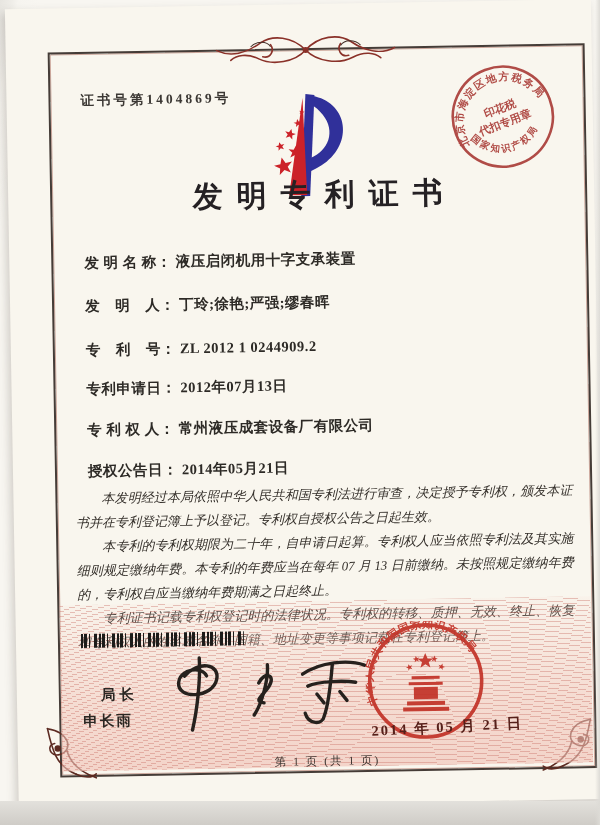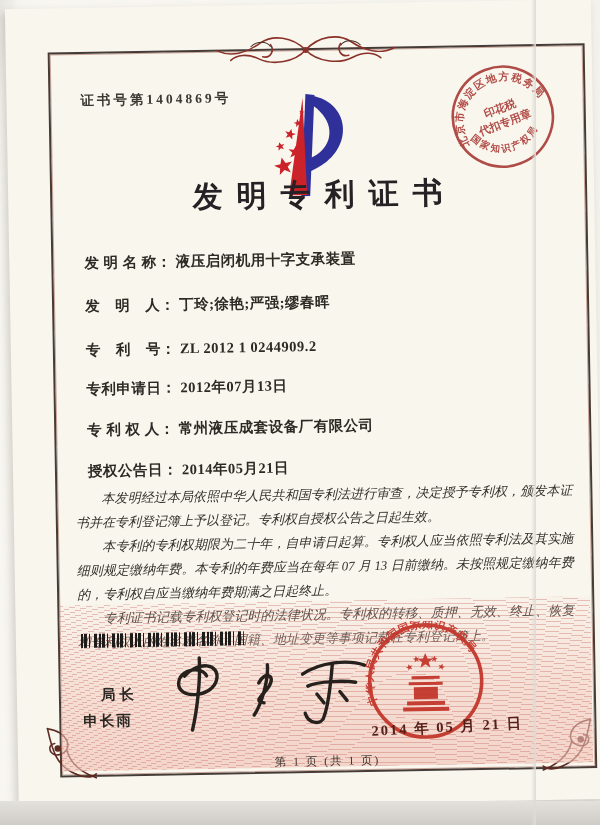--- a/index.html
+++ b/index.html
@@ -1,17 +1,17 @@
 <!DOCTYPE html>
 <html><head>
 <meta charset="utf-8">
 <style>
   html,body{margin:0;padding:0;}
   body{width:600px;height:825px;overflow:hidden;background:#f4f2ed;font-family:"Liberation Serif",serif;}
-  .photo{position:relative;width:536px;height:825px;
+  .photo{position:relative;width:600px;height:825px;
     background:linear-gradient(100deg,#e7e5e0 0px,#efede8 12px,#f6f4ef 18px,#f8f6f1 40px);}
   .photo-bottom{position:absolute;left:0;bottom:0;width:600px;height:24px;
     background:linear-gradient(to bottom,#e3e1dc,#cfccc7);}
   .photo-right{position:absolute;right:0;top:0;width:5px;height:825px;background:linear-gradient(to left,#dddbd6,rgba(221,219,214,0));}
   .cert{position:absolute;left:12px;top:4px;width:586px;height:800px;background:#f9f6ee;
     transform:rotate(-1deg);transform-origin:300px 410px;box-shadow:-3px 4px 8px rgba(90,85,75,.25);}
   .frame{position:absolute;left:42px;top:44px;width:533px;height:721px;
     border:2px solid #453c37;box-shadow:inset 0 0 0 1px rgba(150,70,55,.45);}
   .abs{position:absolute;}
   .cert-number{font-size:13.5px;font-weight:bold;letter-spacing:3px;color:#3c3834;white-space:nowrap;}

